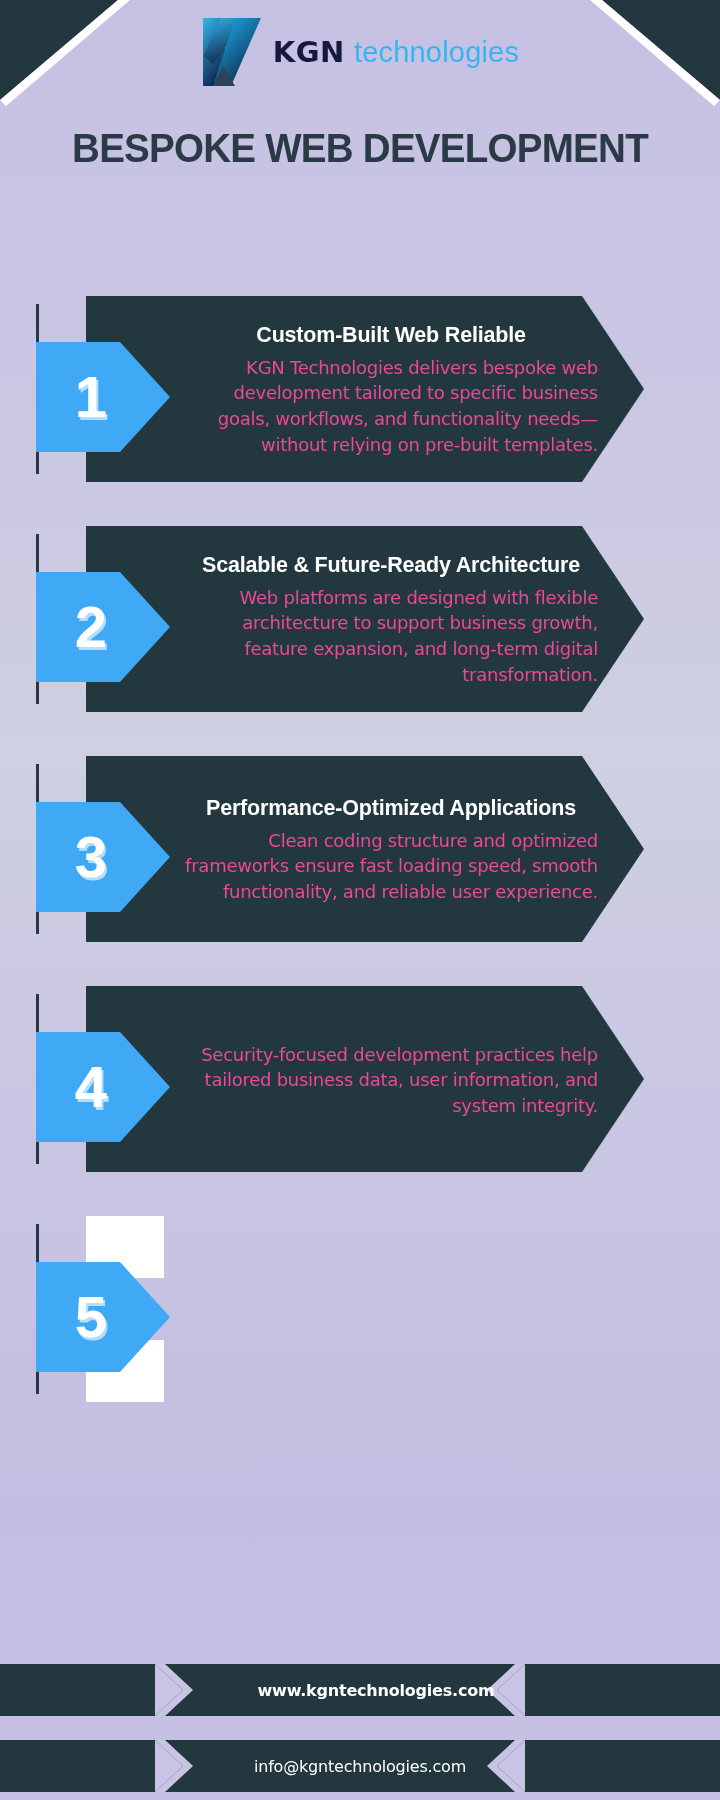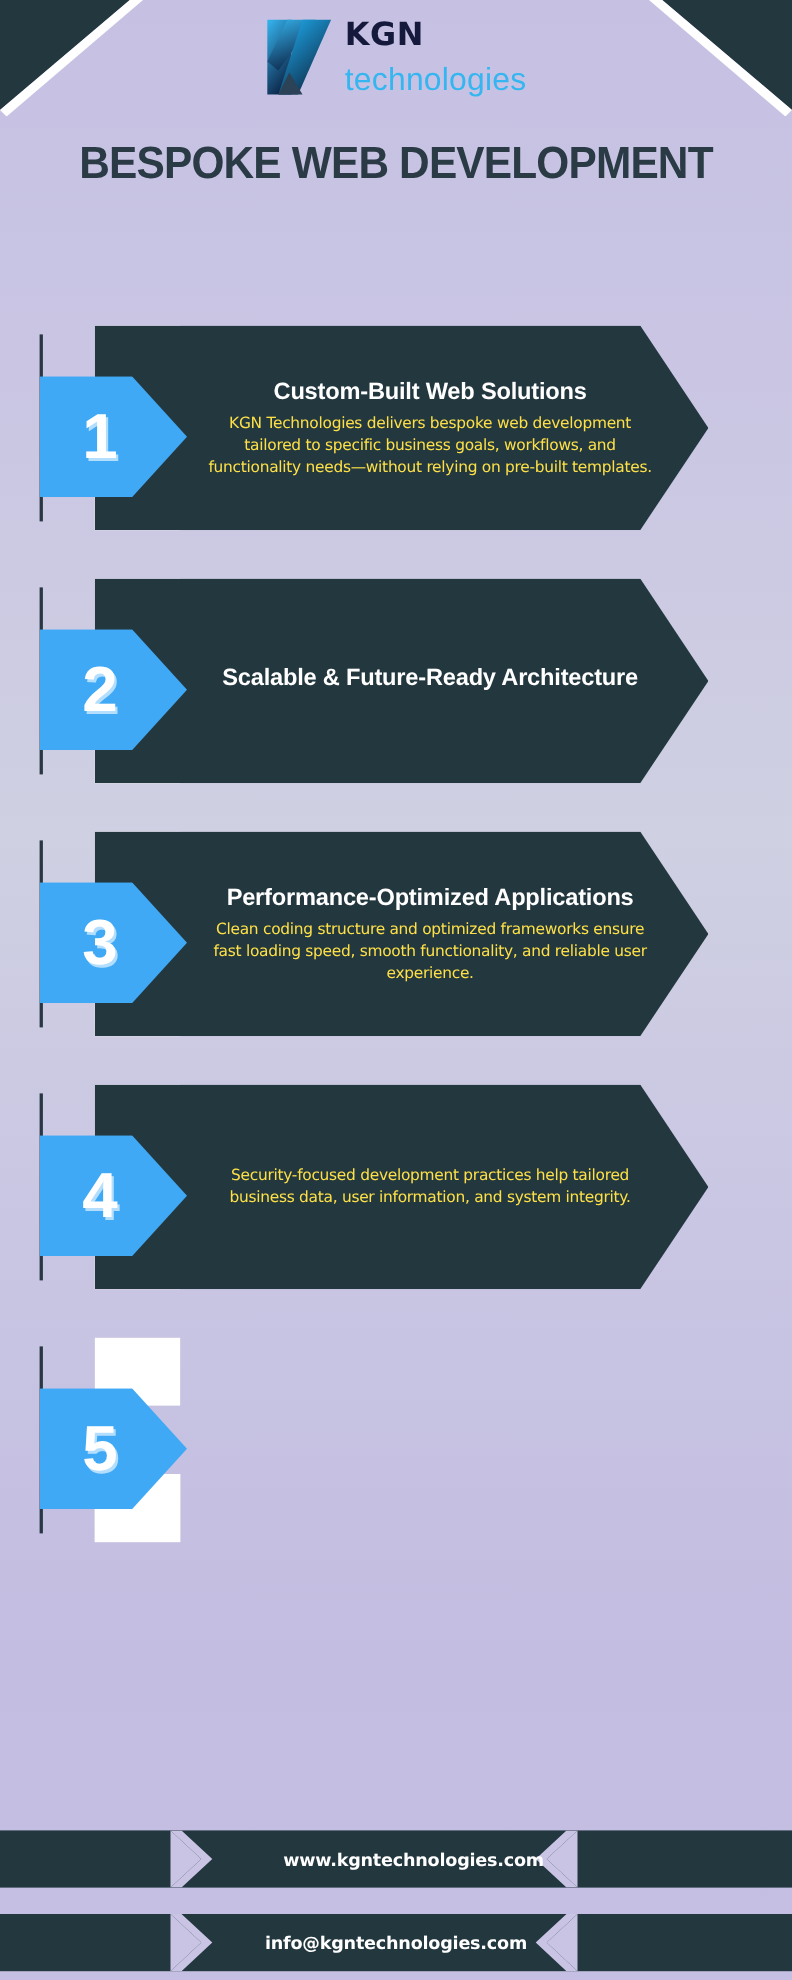--- a/index.html
+++ b/index.html
@@ -25,21 +25,21 @@
      background:#23373f;
      clip-path:polygon(126px 0, 8px 0, 126px 100px); }
   .wedge-r-line{ position:absolute; right:0; top:0; width:134px; height:106px;
      background:#ffffff;
      clip-path:polygon(16px 0, 4px 0, 128px 106px, 134px 100px);}
 
   
   .logo-wrap{ position:absolute; top:12px; left:0; right:0; height:80px;
      display:flex; align-items:center; justify-content:center; gap:10px; }
   .logo-mark{ width:62px; height:72px; flex:0 0 auto; }
-  .logo-text{ display:flex; align-items:flex-start; gap:9px;flex-direction:column; }
+  .logo-text{ display:flex; align-items:center; gap:9px; }
   .logo-kgn{ font-family:"DejaVu Sans", sans-serif; font-weight:bold;
      font-size:29px; letter-spacing:.5px; color:#151a3d; }
   .logo-tech{ font-family:Liberation Sans, sans-serif; font-weight:400;
      font-size:29px; letter-spacing:.2px; color:#35b6f0; }
 
   
   .headline{
      position:absolute; top:125px; left:0; right:0;
      text-align:center; color:#2b3b46;
      font-family:"Liberation Sans", sans-serif;
@@ -61,42 +61,42 @@
 
   .panel{ position:absolute; left:86px; right:76px; top:0; height:186px;
      background:#23373f;
      clip-path:polygon(0 0, calc(100% - 62px) 0, 100% 50%, calc(100% - 62px) 100%, 0 100%);
   }
   .panel-inner{ position:absolute; left:0; right:0; top:0; bottom:0;
      padding:14px 46px 12px 98px; display:flex; flex-direction:column;
      align-items:center; justify-content:center; text-align:center; }
   .card-title{ color:#ffffff; font-weight:bold; font-size:21.5px;
      line-height:1.16; letter-spacing:-0.2px; margin-bottom:7px; }
-  .card-body{ color:#fde047; font-size:14px; line-height:1.42;
-     font-family:"DejaVu Sans", sans-serif; letter-spacing:-0.25px; }
+  .card-body{ color:#ec4899; font-size:18px; line-height:1.42;
+     font-family:"DejaVu Sans", sans-serif; letter-spacing:-0.25px;text-align:right; }
 
   .arrow{ position:absolute; left:36px; top:46px; width:134px; height:110px;
      background:#40a9f5;
      clip-path:polygon(0 0, 84px 0, 134px 55px, 84px 110px, 0 110px); }
   .arrow-num{ position:absolute; left:36px; top:46px; width:110px; height:110px;
      display:flex; align-items:center; justify-content:center;
      color:#ffffff; font-weight:bold; font-size:58px; line-height:1;
      text-shadow:2px 3px 0 rgba(200,232,255,.85); }
 
   
   .footer{ position:absolute; left:0; right:0; bottom:0; height:144px; }
   .fbar{ position:absolute; left:0; right:0; height:52px; background:#23373f; }
   .fbar.one{ top:8px; }
   .fbar.two{ top:84px; }
   .ftext{ position:absolute; left:0; right:0; height:52px;
      display:flex; align-items:center; justify-content:center;
      color:#ffffff; font-weight:bold; font-size:16px; letter-spacing:-0.2px;
      font-family:"DejaVu Sans", sans-serif; }
   .ftext.one{ top:8px;margin-left:32px; }
-  .ftext.two{ top:84px; font-weight:700; font-size:16px; }
+  .ftext.two{ top:84px; font-weight:400; font-size:16px; }
 
   .chev-shape{ position:absolute; height:52px; }
 </style>
 </head>
 <body>
 
 <div class="page">
 
   <div class="wedge-l"></div>
   <div class="wedge-l-line"></div>
@@ -129,35 +129,36 @@
   <div class="headline">BESPOKE WEB DEVELOPMENT</div>
 
   <div class="cards">
 
     <div class="card">
       <div class="rule"></div>
       <div class="wparaTop"></div>
       <div class="wparaBot"></div>
       <div class="panel">
         <div class="panel-inner">
-          <div class="card-title">Custom-Built Web Solutions</div>
+          <div class="card-title">Custom-Built Web Reliable</div>
           <div class="card-body">KGN Technologies delivers bespoke web development tailored to specific business goals, workflows, and functionality needs—without relying on pre-built templates.</div>
         </div>
       </div>
       <div class="arrow"></div>
       <div class="arrow-num">1</div>
     </div>
 
     <div class="card">
       <div class="rule"></div>
       <div class="wparaTop"></div>
       <div class="wparaBot"></div>
       <div class="panel">
         <div class="panel-inner">
           <div class="card-title">Scalable &amp; Future-Ready Architecture</div>
+          <div class="card-body">Web platforms are designed with flexible architecture to support business growth, feature expansion, and long-term digital transformation.</div>
         </div>
       </div>
       <div class="arrow"></div>
       <div class="arrow-num">2</div>
     </div>
 
     <div class="card">
       <div class="rule"></div>
       <div class="wparaTop"></div>
       <div class="wparaBot"></div>

